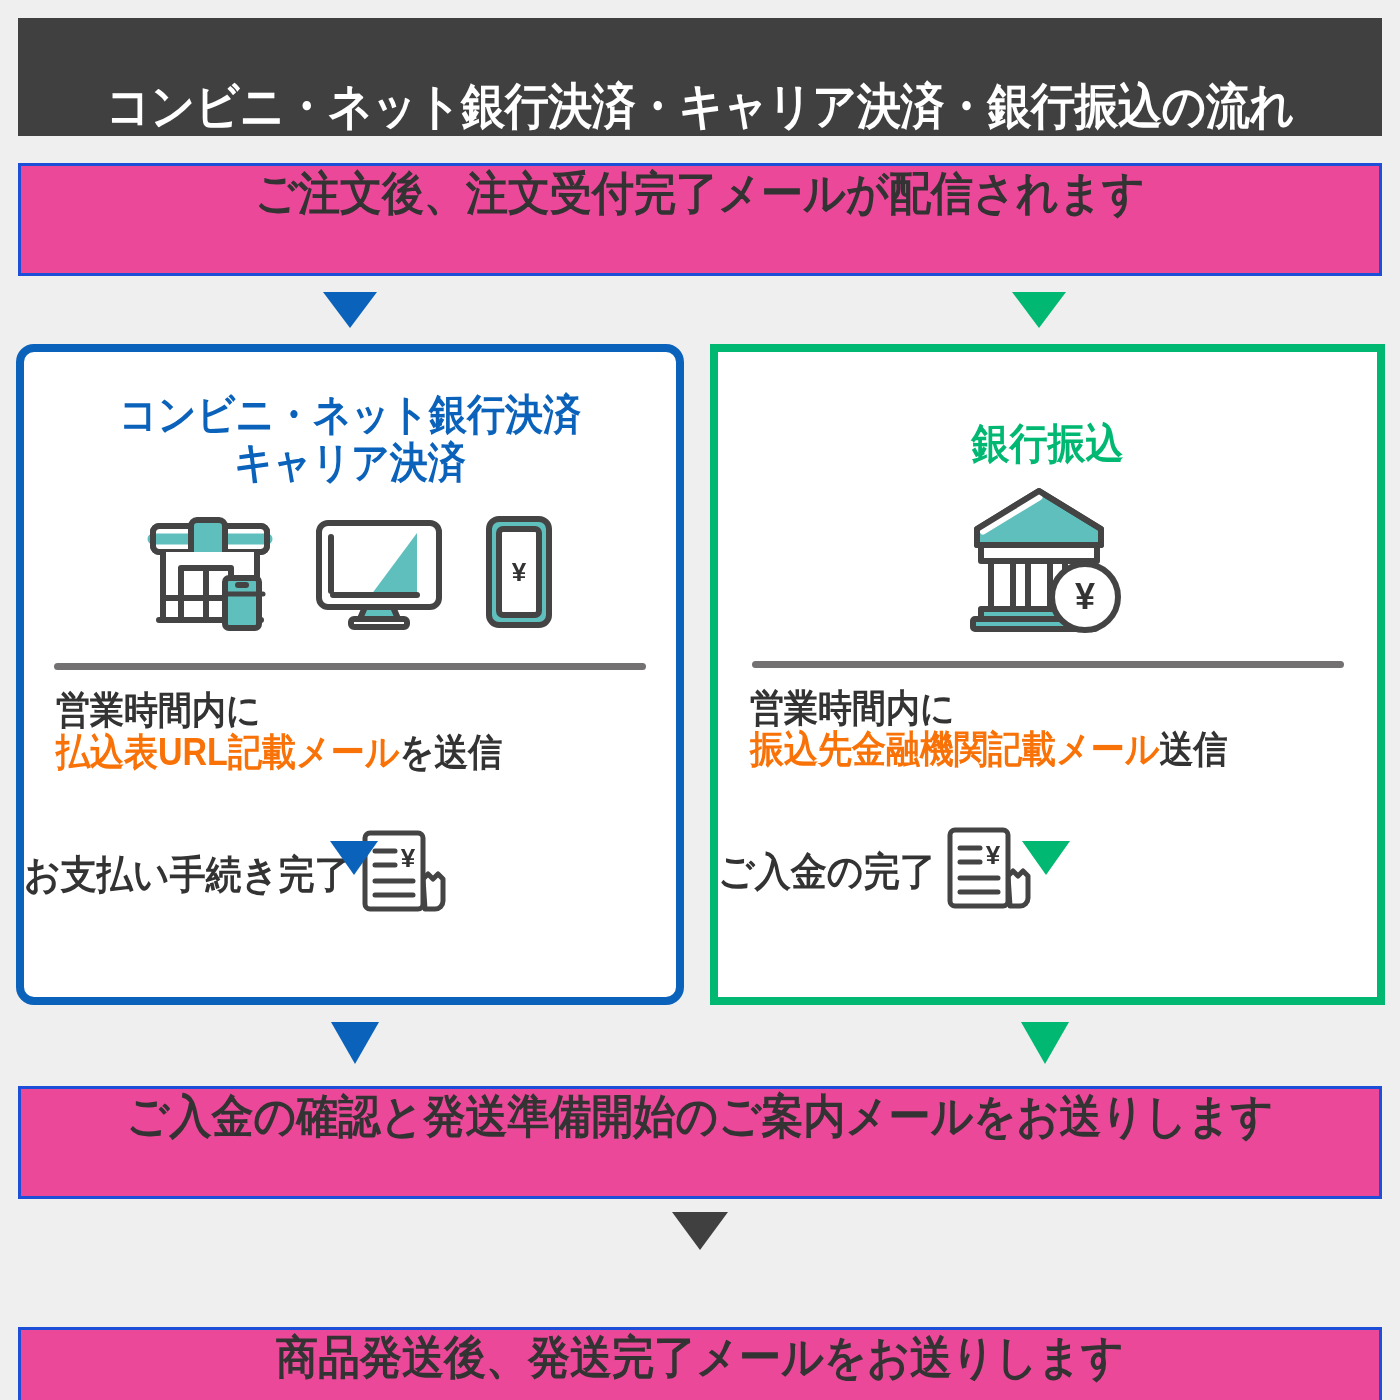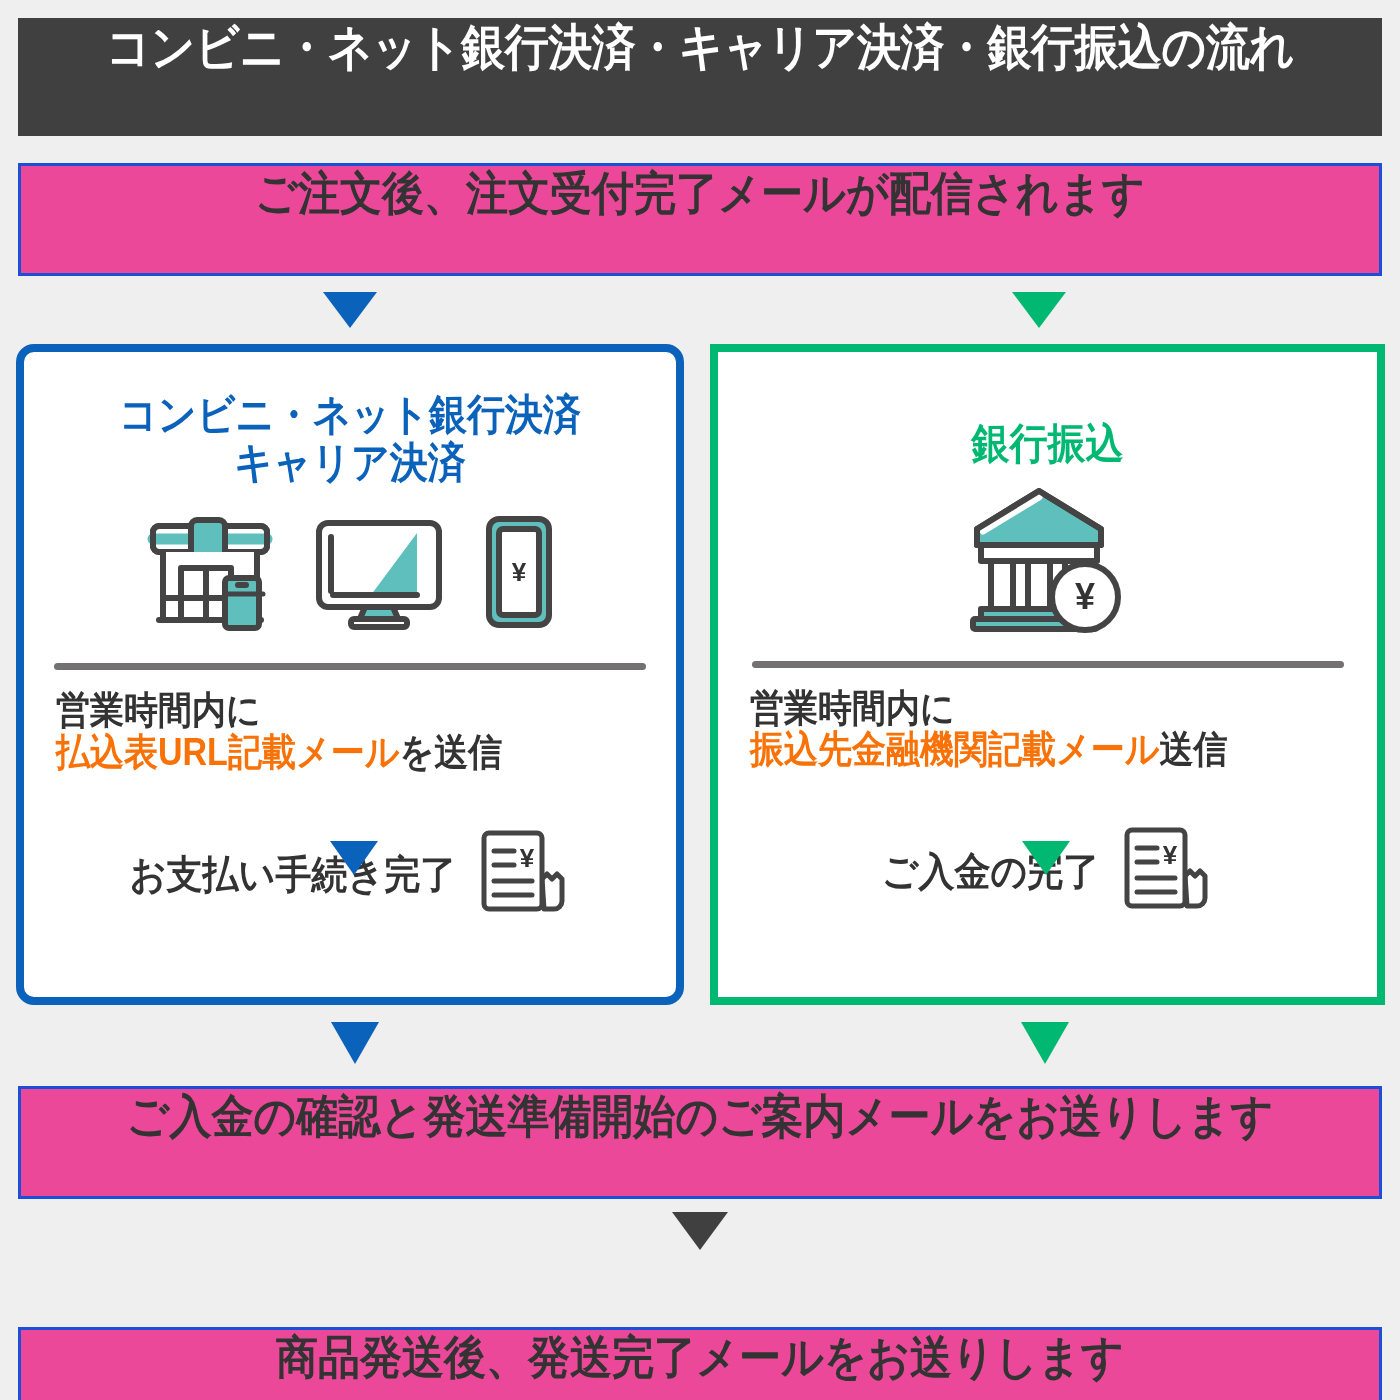--- a/index.html
+++ b/index.html
@@ -17,21 +17,21 @@
 
   
   .title-bar {
     position: absolute;
     left: 18px;
     top: 18px;
     width: 1364px;
     height: 118px;
     background: #404040;
     display: flex;
-    align-items: flex-start;
+    align-items: flex-end;
     justify-content: center;
   }
   .title-bar .title-text {
     color: #FFFFFF;
     font-size: 44px;
     font-weight: bold;
     letter-spacing: -0.5px;
     white-space: nowrap;
     transform: scaleY(1.12);
   }
@@ -195,22 +195,20 @@
     color: #333333;
     white-space: nowrap;
     transform: scaleY(1.12);
     display: block;
   }
   .panel-note .hl { color: #F87208; }
 
   .completion-row {
     display: flex;
     align-items: center;
-    justify-content: center;
-    gap: 14px;
     margin-top: 54px;
   }
   .completion-row .done-text {
     font-size: 36px;
     font-weight: bold;
     color: #333333;
     white-space: nowrap;
     transform: scaleY(1.1);
   }
 </style>

